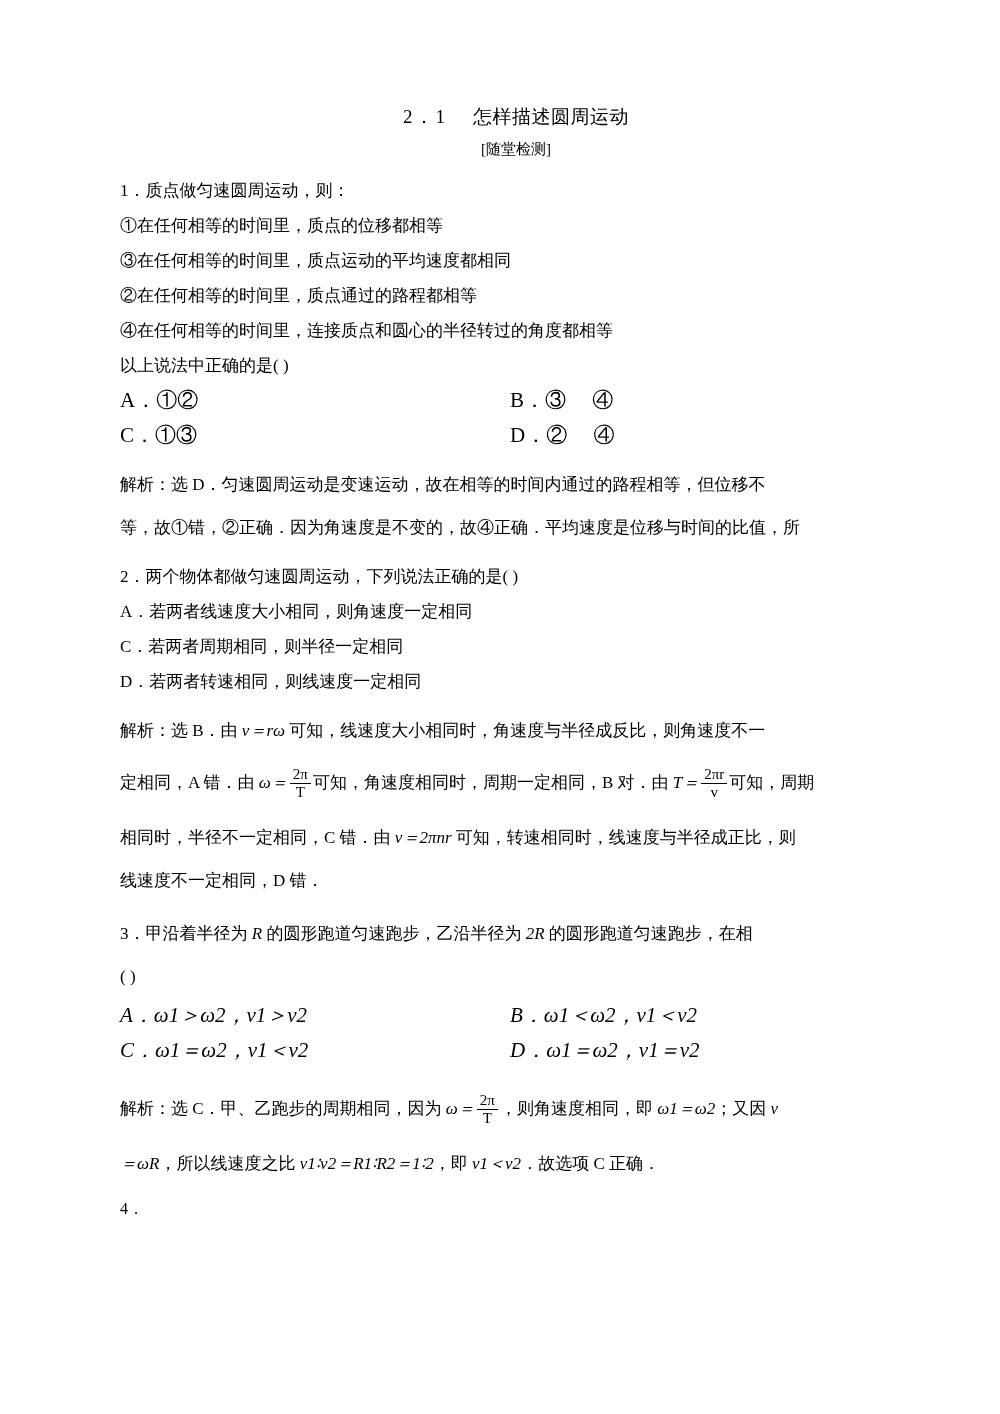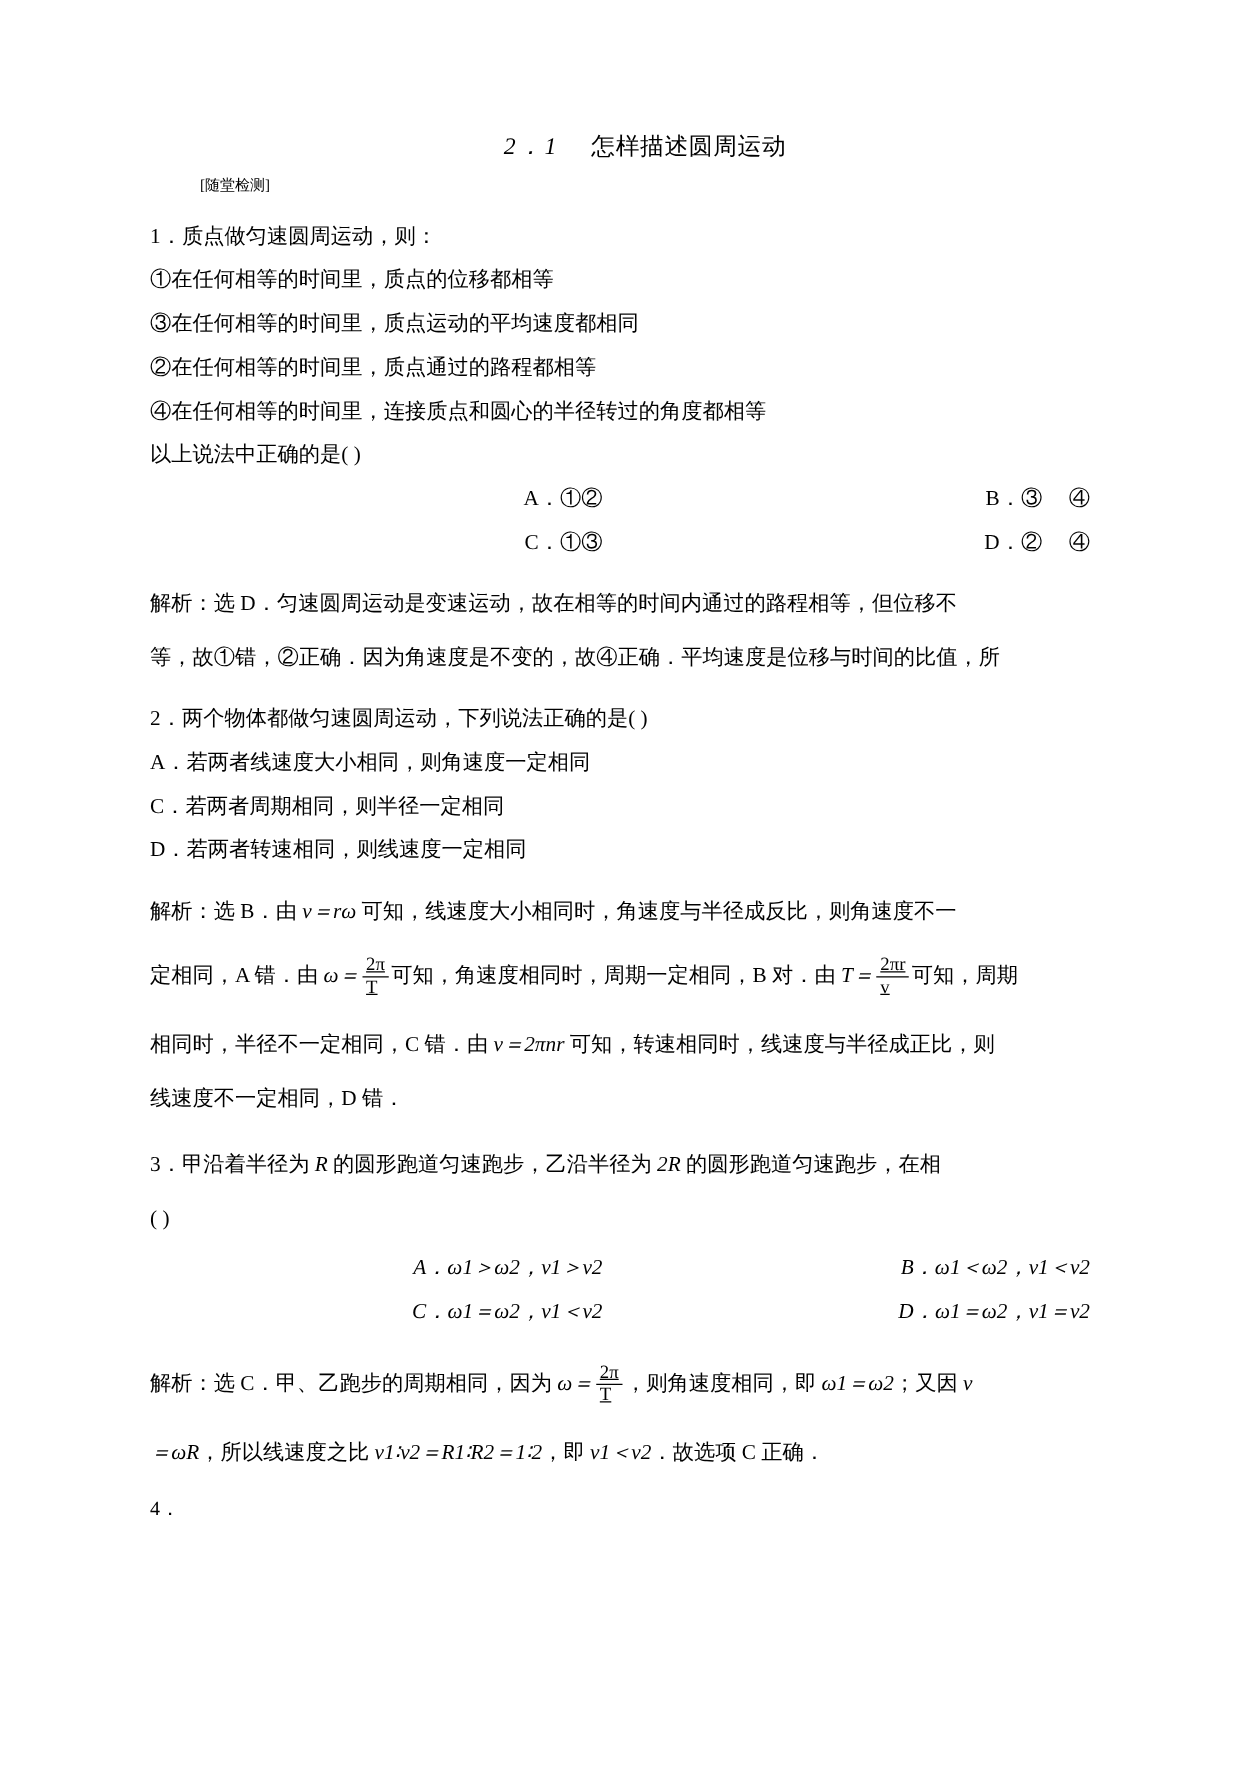--- a/index.html
+++ b/index.html
@@ -20,62 +20,61 @@
     box-sizing: border-box;
     padding: 104px 128px 0 120px;
   }
   .title {
     text-align: center;
     font-size: 19px;
     margin: 0 0 8px 0;
     letter-spacing: 0.5px;
     padding-left: 40px;
   }
-  .title .num { letter-spacing: 2px; font-style: italic; }
+  .title .num { letter-spacing: 2px; }
   .subtitle {
-    text-align: left;
-    font-size: 12px;
+    text-align: center;
+    font-size: 15px;
     margin: 10px 0 14px 0;
     padding-left: 40px;
   }
   .line {
     font-size: 17px;
     line-height: 35px;
     margin: 0;
     white-space: nowrap;
   }
   .para {
     font-size: 17px;
     line-height: 43px;
     margin: 0;
     text-align: justify;
   }
   .para.first { text-indent: 0; }
   .opt-row {
     display: flex;
-    font-size: 17px;
+    font-size: 21px;
     line-height: 35px;
-    text-align: right;
   }
   .opt-row .col {
     width: 50%;
     white-space: nowrap;
   }
   .opt-row .col.b { padding-left: 28px; }
   .spacer-sm { height: 10px; }
   i.v { font-family: "Liberation Serif", serif; }
   .frac {
     display: inline-block;
     vertical-align: middle;
+    text-align: center;
     font-size: 15px;
     line-height: 1.1;
     margin: 15px 2px;
     position: relative;
     top: -1px;
-    text-decoration: underline;
   }
   .frac .nume { display: block; padding: 0 3px; }
   .frac .deno { display: block; border-top: 1px solid #000; padding: 0 3px; }
   sub { font-size: 11px; }
   .footer-num {
     font-size: 16px;
     margin-top: 14px;
   }
   .wide-space { display:inline-block; width: 26px; }
 </style>

